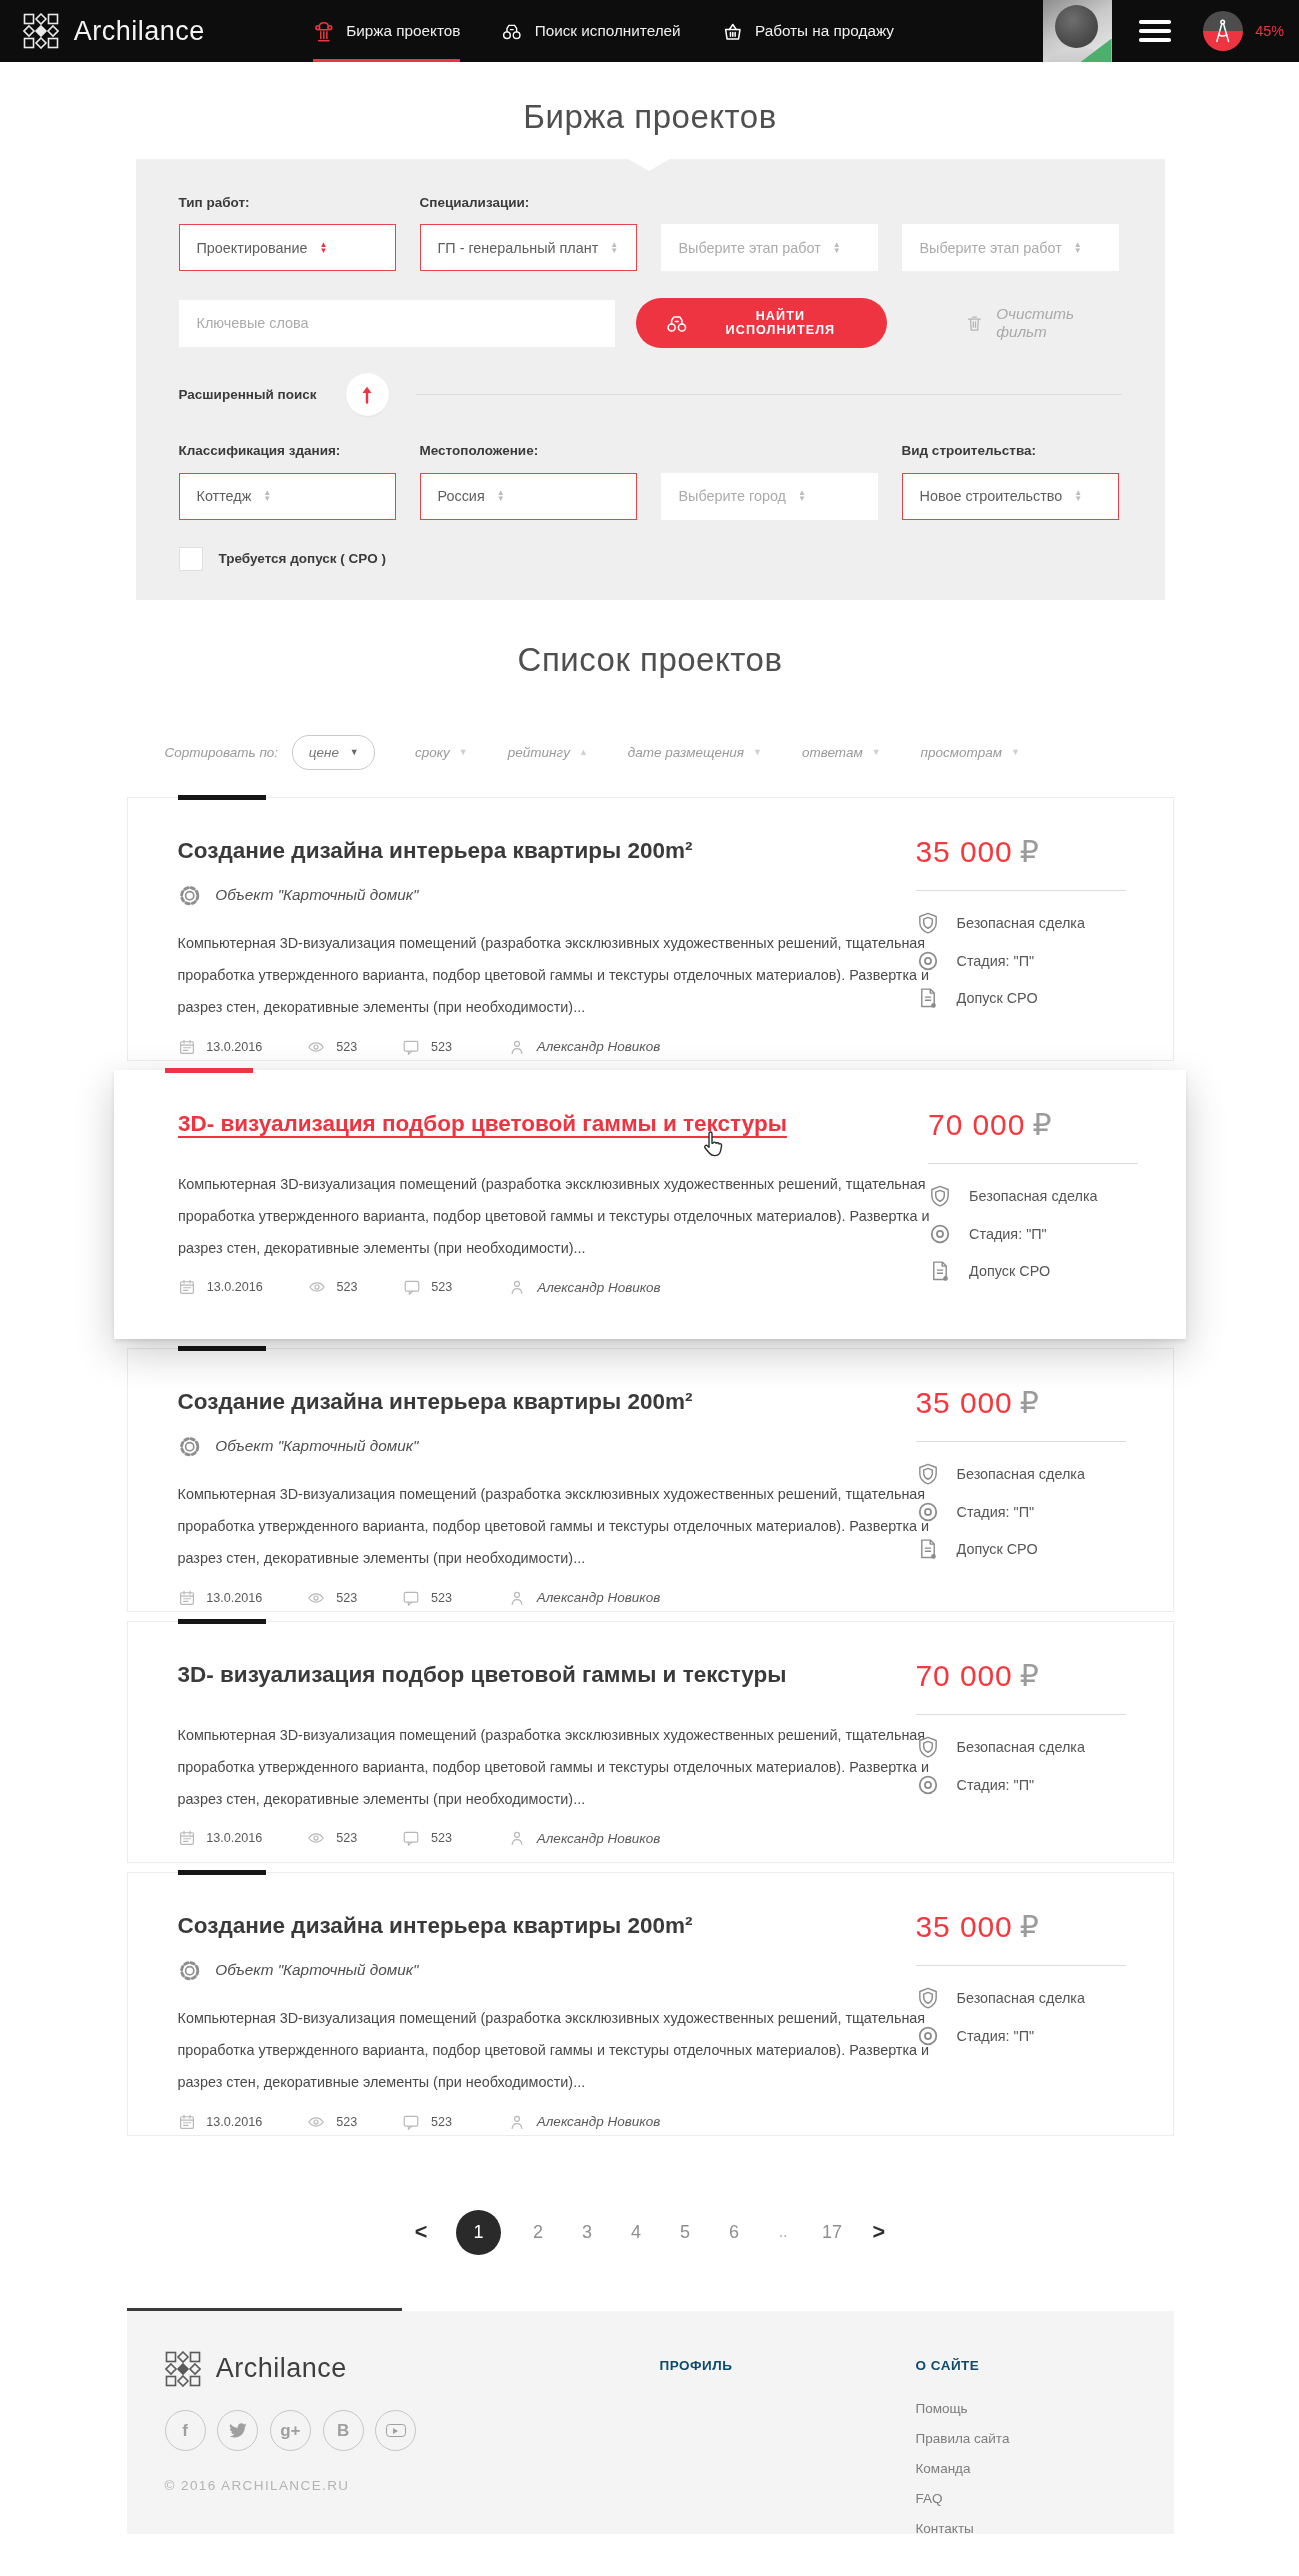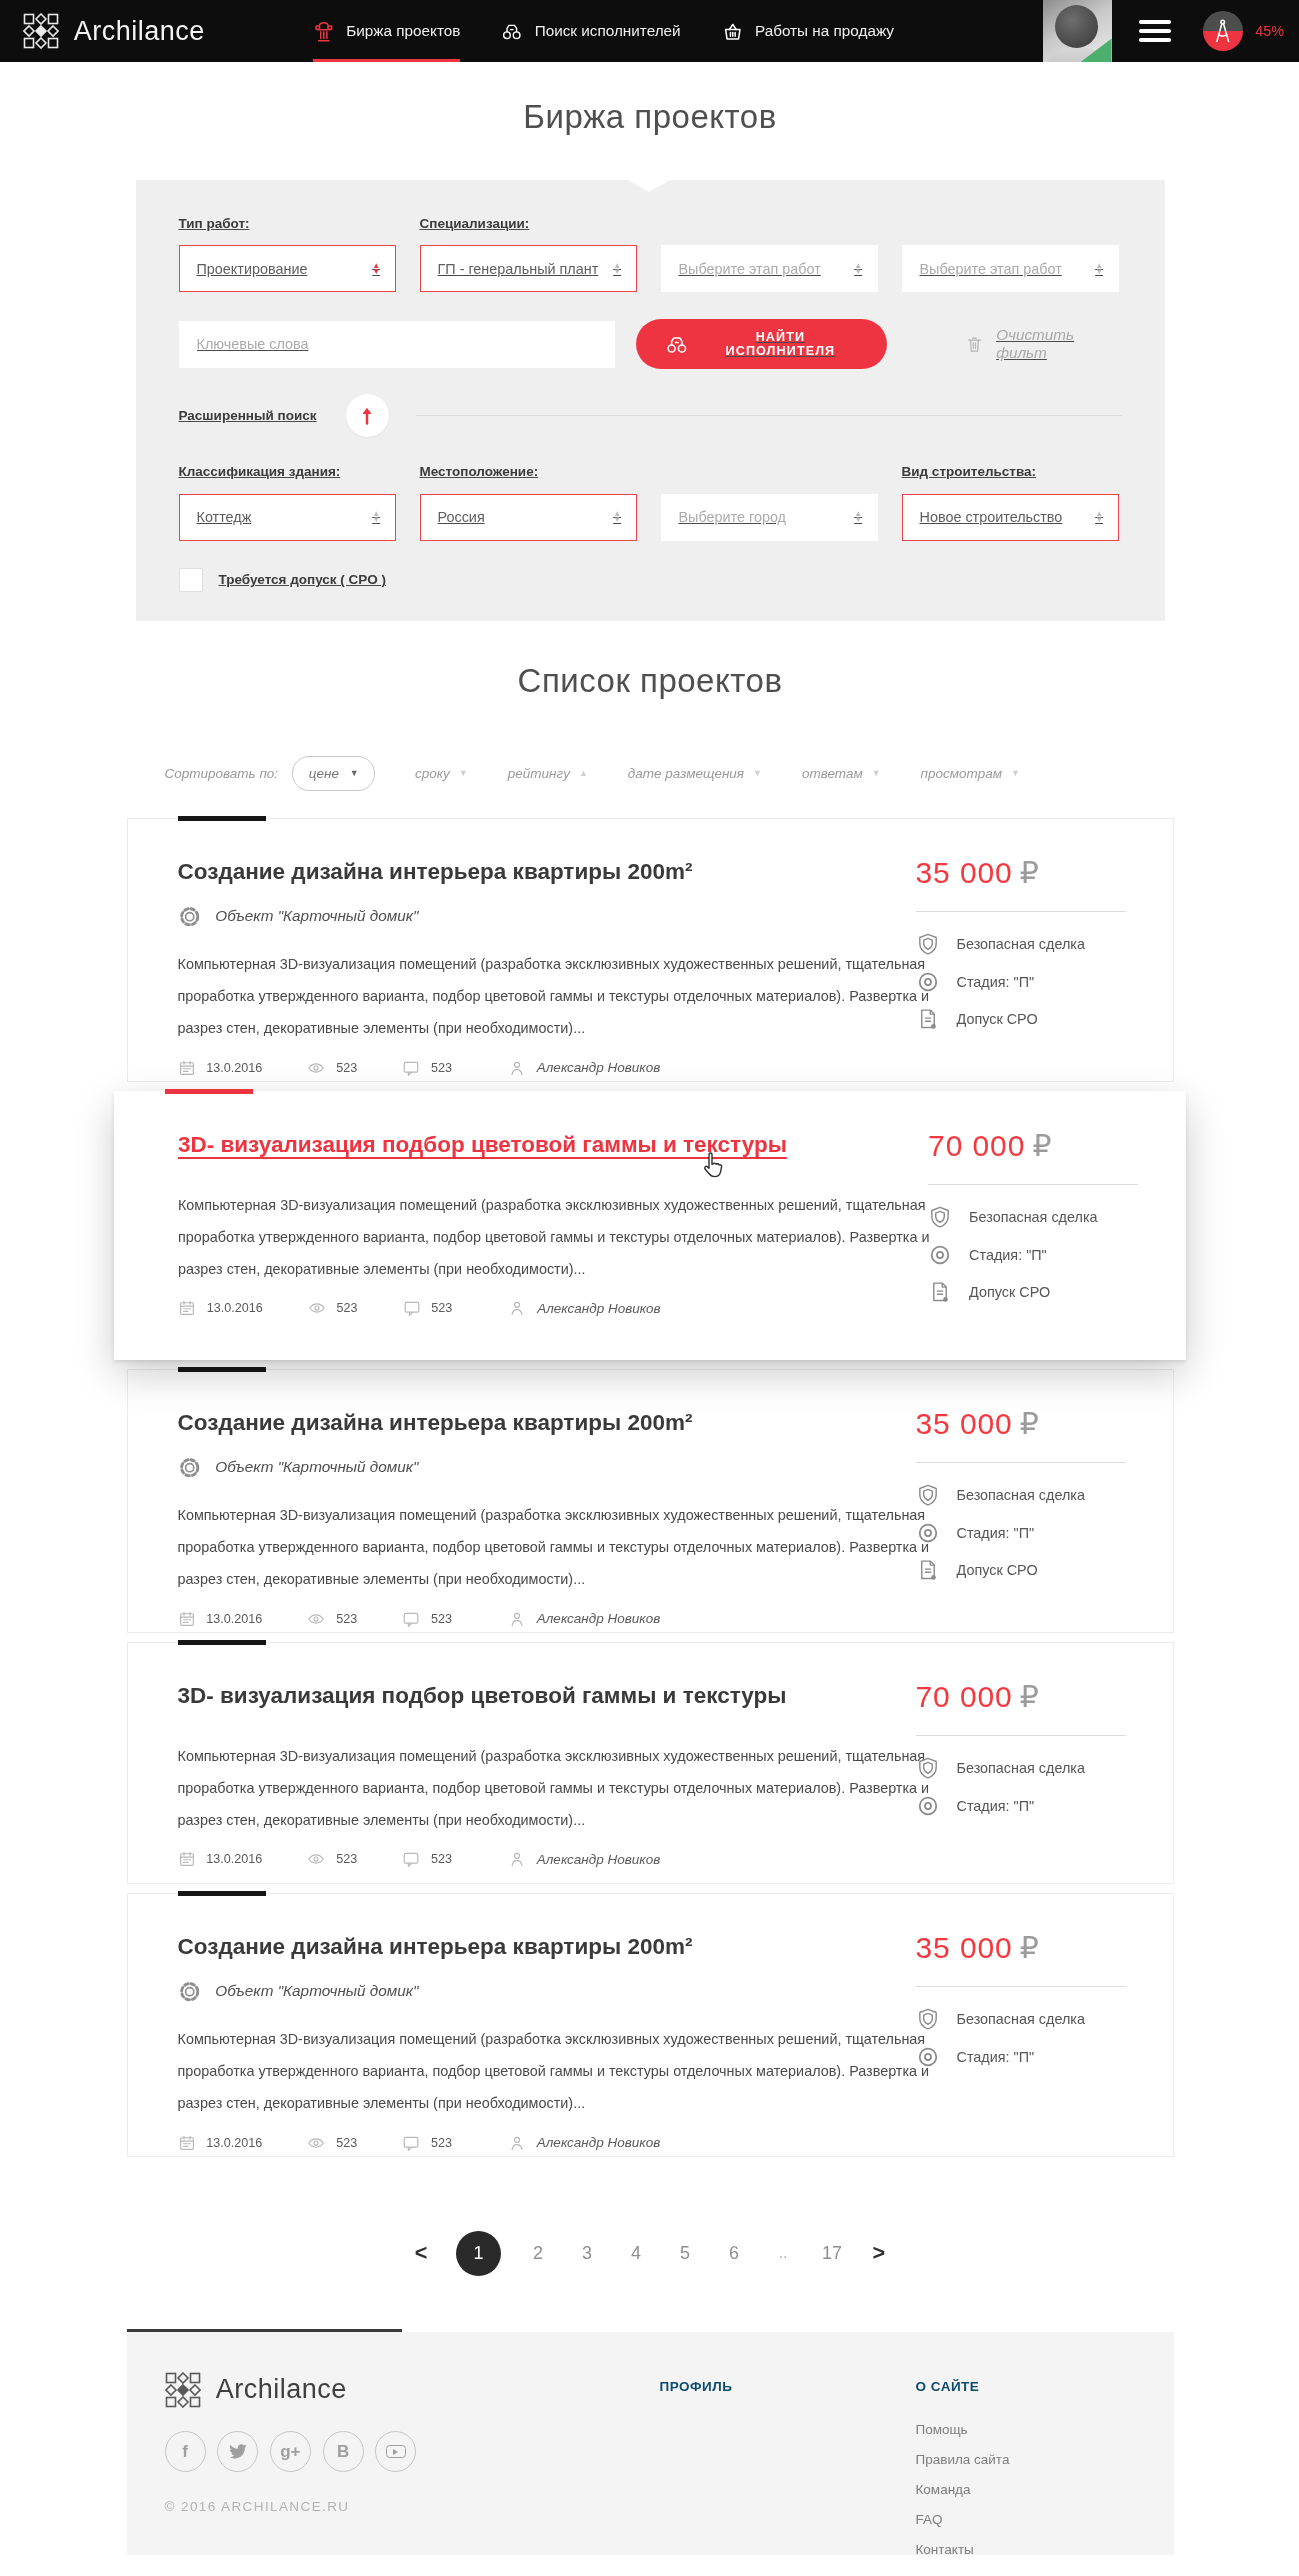--- a/index.html
+++ b/index.html
@@ -40,26 +40,26 @@
 
   :root { --red:#ee3440; }
 
   
   .wrap { width:1047px; margin:0 auto; position:relative; }
 
   h1.page-title, h2.page-title { text-align:center; font-weight:400; font-size:33px; color:#4f4f4f; letter-spacing:0.5px; }
   h1.page-title { margin-top:36px; }
 
   
-  .filter { background:#efefef; width:1029px; margin:44px auto 0; position:relative; padding:23.4px 43px 29px;text-decoration:underline; }
+  .filter { background:#efefef; width:1029px; margin:23px auto 0; position:relative; padding:23.4px 43px 29px; }
   .filter::before { content:""; position:absolute; top:0; left:50%; margin-left:-21.6px;
     border-left:21.6px solid transparent; border-right:21.6px solid transparent; border-top:12.6px solid #fff; }
   .fgrid { display:grid; grid-template-columns:repeat(4,217px); column-gap:24px; align-items:center; }
   .flabel { font-size:13.5px; font-weight:bold; color:#3b3b3b; margin:12.6px 0 14.4px; }
-  .select { height:47px; background:#fff; display:flex; align-items:center; justify-content:space-between;
+  .select { height:47px; background:#fff; display:flex; align-items:center; justify-content:flex-start;
     padding:0 14.4px 0 17px; font-size:14.4px; color:#5e5e5e; cursor:pointer; border:0.9px solid transparent;gap:12px; }
   .select.outlined { border-color:#e8424b; }
   .select.ghost { color:#ababab; }
   .arrows { display:flex; flex-direction:column; gap:2.7px; font-size:8px; line-height:6.3px; color:#bbb; text-align:center; }
   .arrows.red { color:var(--red); }
   .row2 { margin-top:27px; display:flex; align-items:center; }
   .kw-input { width:459px; height:47px; border:0; background:#fff; padding:0 18px; font-size:14.4px; color:#555;
     font-family:"Liberation Sans", sans-serif; }
   .kw-input::placeholder { color:#ababab; }
   .find-btn { margin-left:21px; height:50px; border:0; border-radius:25px; background:var(--red); color:#fff;

